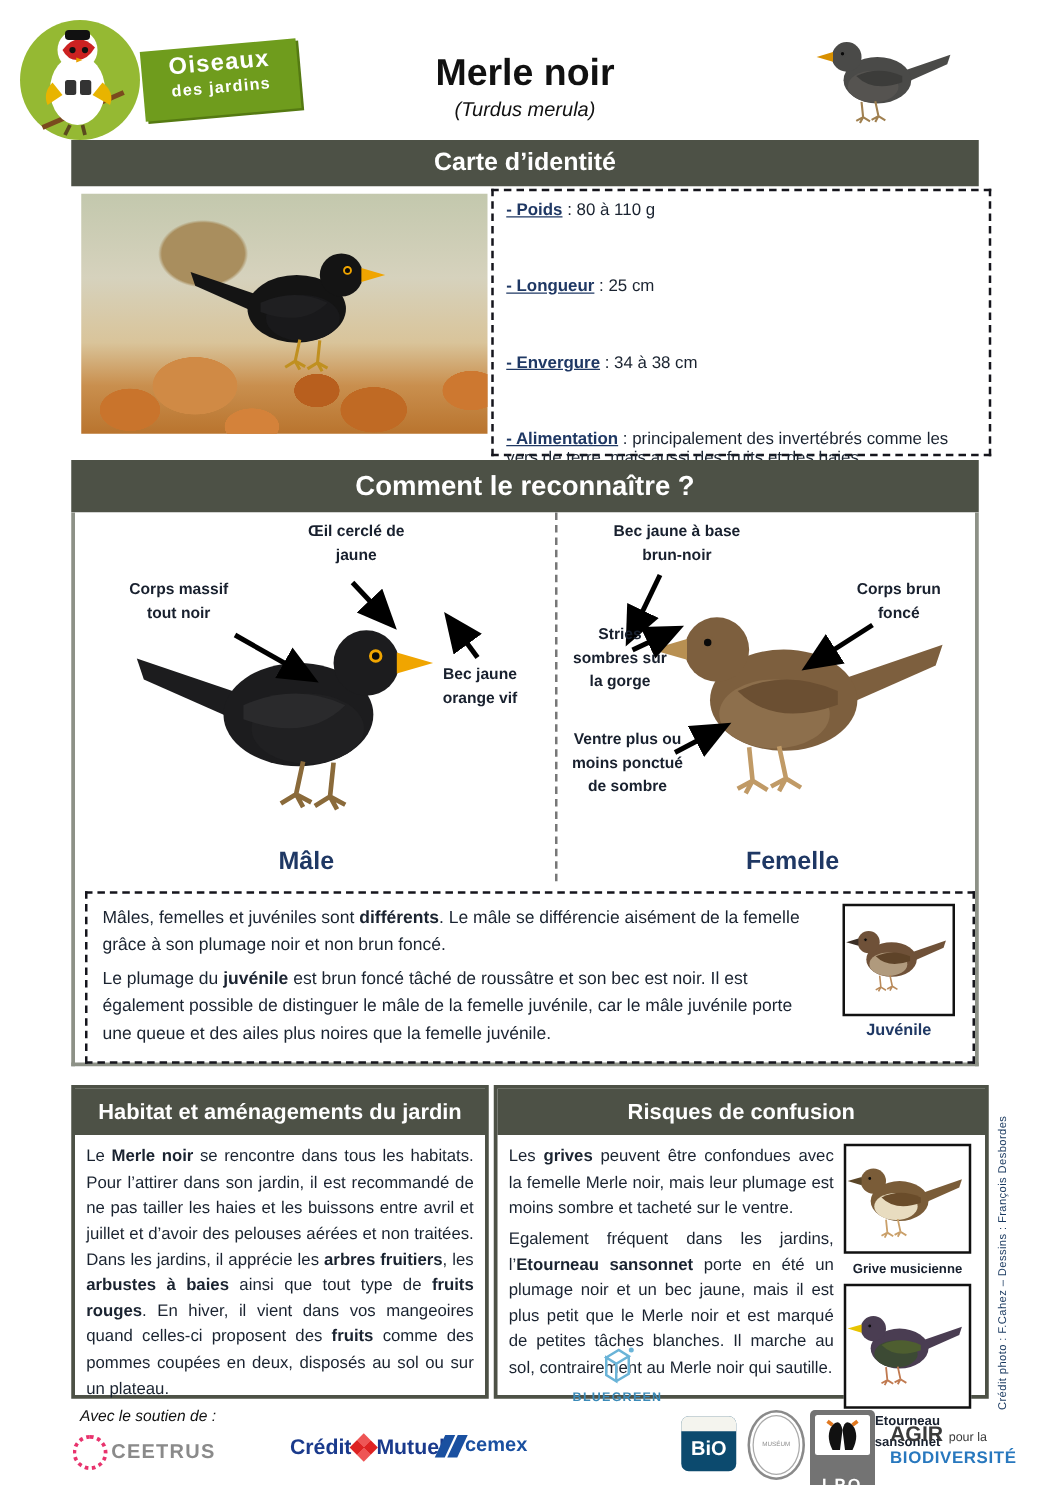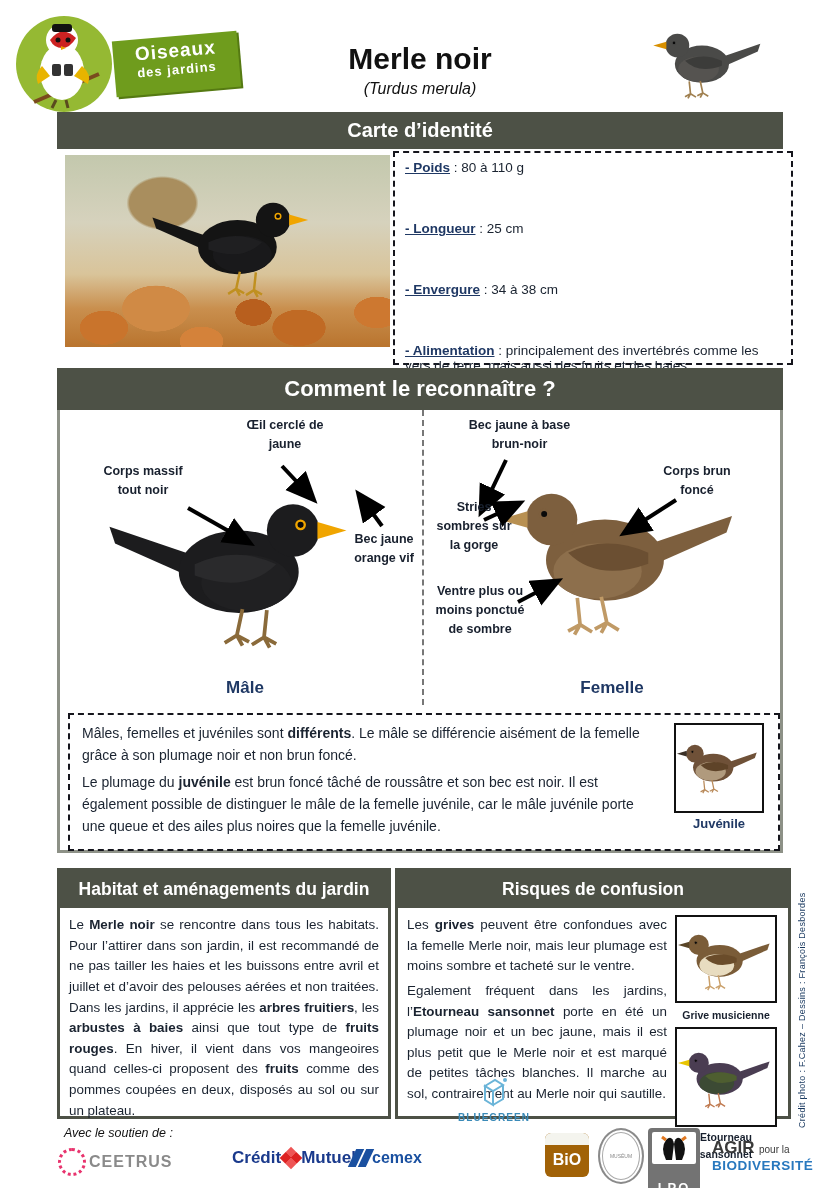--- a/index.html
+++ b/index.html
@@ -46,28 +46,28 @@
   .mcell{border:1px solid #000;background:#fff;font-size:7.5px;font-weight:bold;
          text-align:center;line-height:12px;color:#111;}
   .mfill{border:1px solid #000;background:#4d5146;}
   .listen{color:#0f172a;font-weight:bold;text-decoration:underline;font-size:14px;cursor:pointer;}
 
   
   #sec-reco .banner{height:42px;line-height:42px;font-size:22px;}
   #sec-reco .body{position:relative;height:440px;border:3px solid #8d9187;border-top:none;background:#fff;}
   .panel{position:absolute;top:0;height:295px;}
   #panel-male{left:0;width:362px;}
-  #panel-female{left:362px;width:358px;border-left:2px dashed #777;}
+  #panel-female{left:384px;width:358px;border-left:2px dashed #777;}
   .panel svg.overlay{position:absolute;left:0;top:0;}
   .ann{position:absolute;font-size:12.5px;font-weight:bold;color:#18202e;
        text-align:center;white-space:pre-line;line-height:1.5;}
   .bird-wrap{position:absolute;}
   .flip{transform:scaleX(-1);}
   .pcaption{position:absolute;top:268px;width:100px;text-align:center;
-            font-size:17px;font-weight:bold;color:#1f3864;}
+            font-size:20px;font-weight:bold;color:#1f3864;}
   .note{position:absolute;left:8px;top:303px;width:684px;height:118px;
         border:2px dashed #15151c;padding:8px 12px;font-size:14px;line-height:1.55;}
   .note-text{margin-right:118px;}
   .note p{margin:0 0 6px 0;}
   .juv-box{position:absolute;right:14px;top:8px;width:86px;height:86px;
            border:2px solid #111;background:#fff;}
   .juv-cap{position:absolute;right:14px;top:99px;width:90px;text-align:center;
            font-weight:bold;color:#1f3864;font-size:13px;}
 
   
@@ -88,21 +88,21 @@
                 border-radius:50%;vertical-align:middle;margin-right:3px;}
   .ceetrus-txt{font-size:16px;font-weight:bold;color:#8a8a8a;letter-spacing:1px;vertical-align:middle;}
   .cm-txt{font-size:17px;font-weight:bold;color:#1a3a8c;vertical-align:middle;}
   .cm-mark{display:inline-block;width:16px;height:16px;background:
      conic-gradient(#d22 0 25%, #e55 0 50%, #d22 0 75%, #e55 0 100%);
      transform:rotate(45deg);vertical-align:middle;margin:0 2px;}
   .cemex-slash{display:inline-block;width:8px;height:18px;background:#1a50a0;
                transform:skewX(-25deg);margin-right:2px;vertical-align:middle;}
   .cemex-txt{font-size:16px;font-weight:bold;color:#1a50a0;vertical-align:middle;}
   .bg-txt{font-size:10px;font-weight:bold;color:#3a8ab8;letter-spacing:1px;}
-  .bio-box{width:44px;height:44px;background:#a16207;border-radius:6px;color:#fff;
+  .bio-box{width:44px;height:44px;background:#0c4a6e;border-radius:6px;color:#fff;
            text-align:center;position:relative;}
   .bio-top{height:12px;background:#f4f4ee;border-radius:6px 6px 0 0;}
   .bio-txt{font-size:16px;font-weight:bold;line-height:30px;}
   .stamp{width:42px;height:52px;border:2px solid #8a8a8a;border-radius:50%;
          color:#8a8a8a;font-size:5px;text-align:center;line-height:52px;
          box-shadow:inset 0 0 0 2px #fff, inset 0 0 0 3px #aaa;}
   .lpo-box{width:52px;height:68px;background:#737373;border-radius:4px;position:relative;}
   .lpo-inner{position:absolute;left:4px;top:4px;right:4px;height:32px;background:#fff;border-radius:2px;}
   .lpo-txt{position:absolute;bottom:1px;width:100%;text-align:center;color:#fff;
            font-weight:bold;font-size:13px;letter-spacing:2px;}

